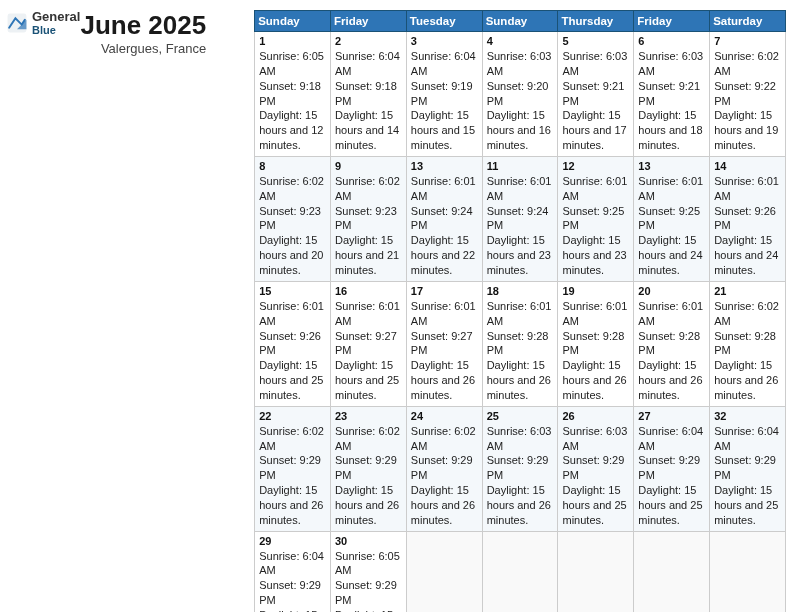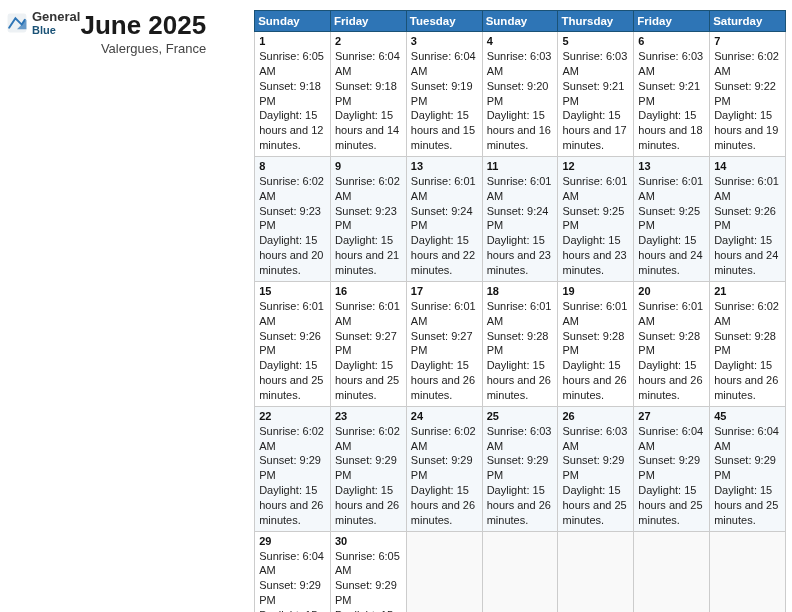--- a/index.html
+++ b/index.html
@@ -167,21 +167,21 @@
           <td><span class="day-num">20</span><span class="day-detail">Sunrise: 6:01 AM<br>Sunset: 9:28 PM<br>Daylight: 15 hours and 26 minutes.</span></td>
           <td><span class="day-num">21</span><span class="day-detail">Sunrise: 6:02 AM<br>Sunset: 9:28 PM<br>Daylight: 15 hours and 26 minutes.</span></td>
         </tr>
         <tr>
           <td><span class="day-num">22</span><span class="day-detail">Sunrise: 6:02 AM<br>Sunset: 9:29 PM<br>Daylight: 15 hours and 26 minutes.</span></td>
           <td><span class="day-num">23</span><span class="day-detail">Sunrise: 6:02 AM<br>Sunset: 9:29 PM<br>Daylight: 15 hours and 26 minutes.</span></td>
           <td><span class="day-num">24</span><span class="day-detail">Sunrise: 6:02 AM<br>Sunset: 9:29 PM<br>Daylight: 15 hours and 26 minutes.</span></td>
           <td><span class="day-num">25</span><span class="day-detail">Sunrise: 6:03 AM<br>Sunset: 9:29 PM<br>Daylight: 15 hours and 26 minutes.</span></td>
           <td><span class="day-num">26</span><span class="day-detail">Sunrise: 6:03 AM<br>Sunset: 9:29 PM<br>Daylight: 15 hours and 25 minutes.</span></td>
           <td><span class="day-num">27</span><span class="day-detail">Sunrise: 6:04 AM<br>Sunset: 9:29 PM<br>Daylight: 15 hours and 25 minutes.</span></td>
-          <td><span class="day-num">45</span><span class="day-detail">Sunrise: 6:04 AM<br>Sunset: 9:29 PM<br>Daylight: 15 hours and 25 minutes.</span></td>
+          <td><span class="day-num">32</span><span class="day-detail">Sunrise: 6:04 AM<br>Sunset: 9:29 PM<br>Daylight: 15 hours and 25 minutes.</span></td>
         </tr>
         <tr class="last-row">
           <td><span class="day-num">29</span><span class="day-detail">Sunrise: 6:04 AM<br>Sunset: 9:29 PM<br>Daylight: 15 hours and 24 minutes.</span></td>
           <td><span class="day-num">30</span><span class="day-detail">Sunrise: 6:05 AM<br>Sunset: 9:29 PM<br>Daylight: 15 hours and 23 minutes.</span></td>
           <td class="empty-cell"></td>
           <td class="empty-cell"></td>
           <td class="empty-cell"></td>
           <td class="empty-cell"></td>
           <td class="empty-cell"></td>
         </tr>

